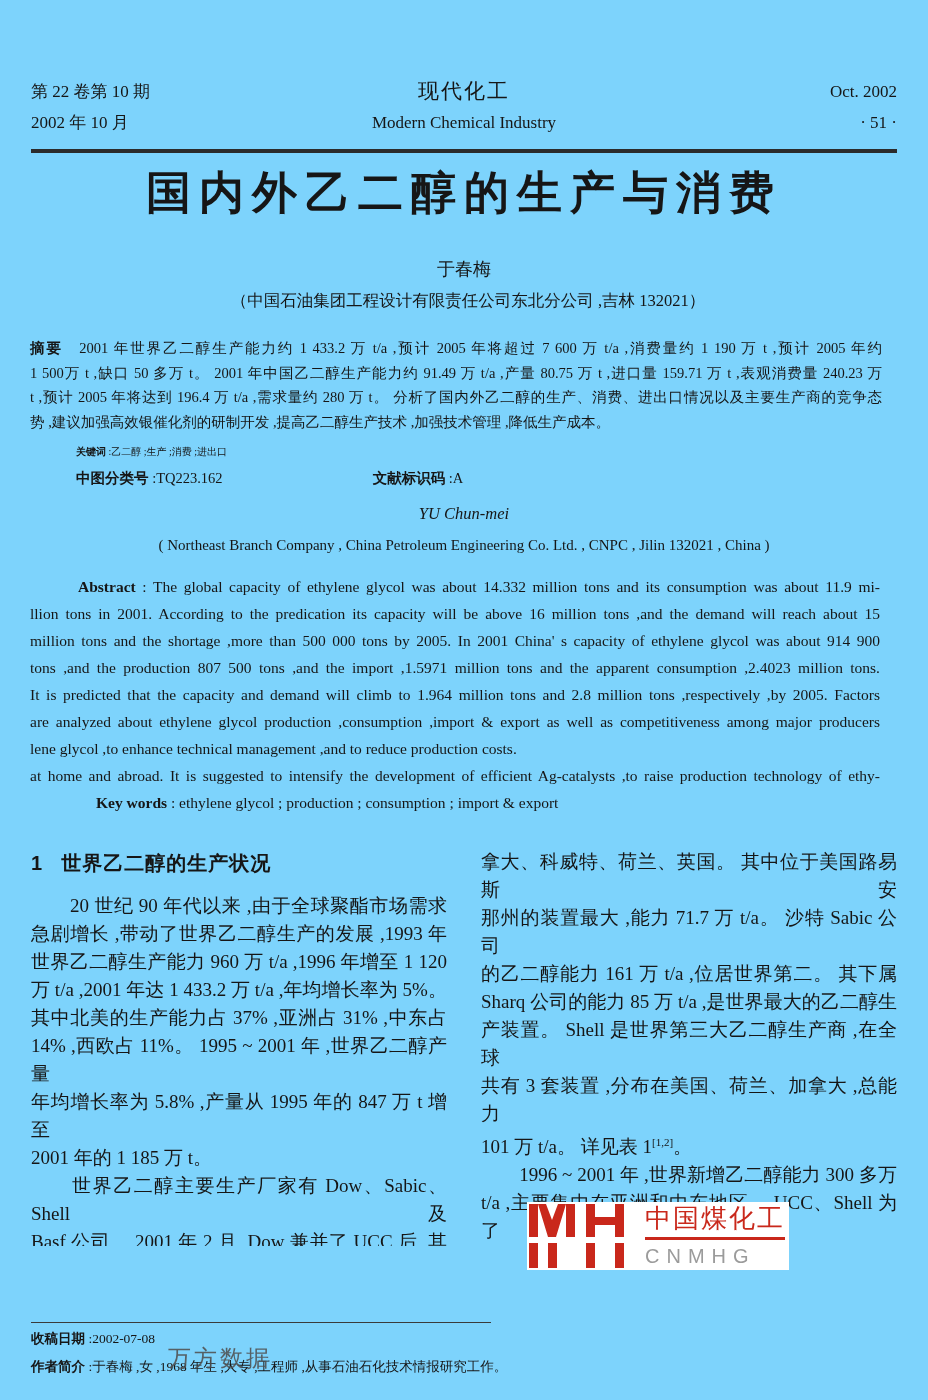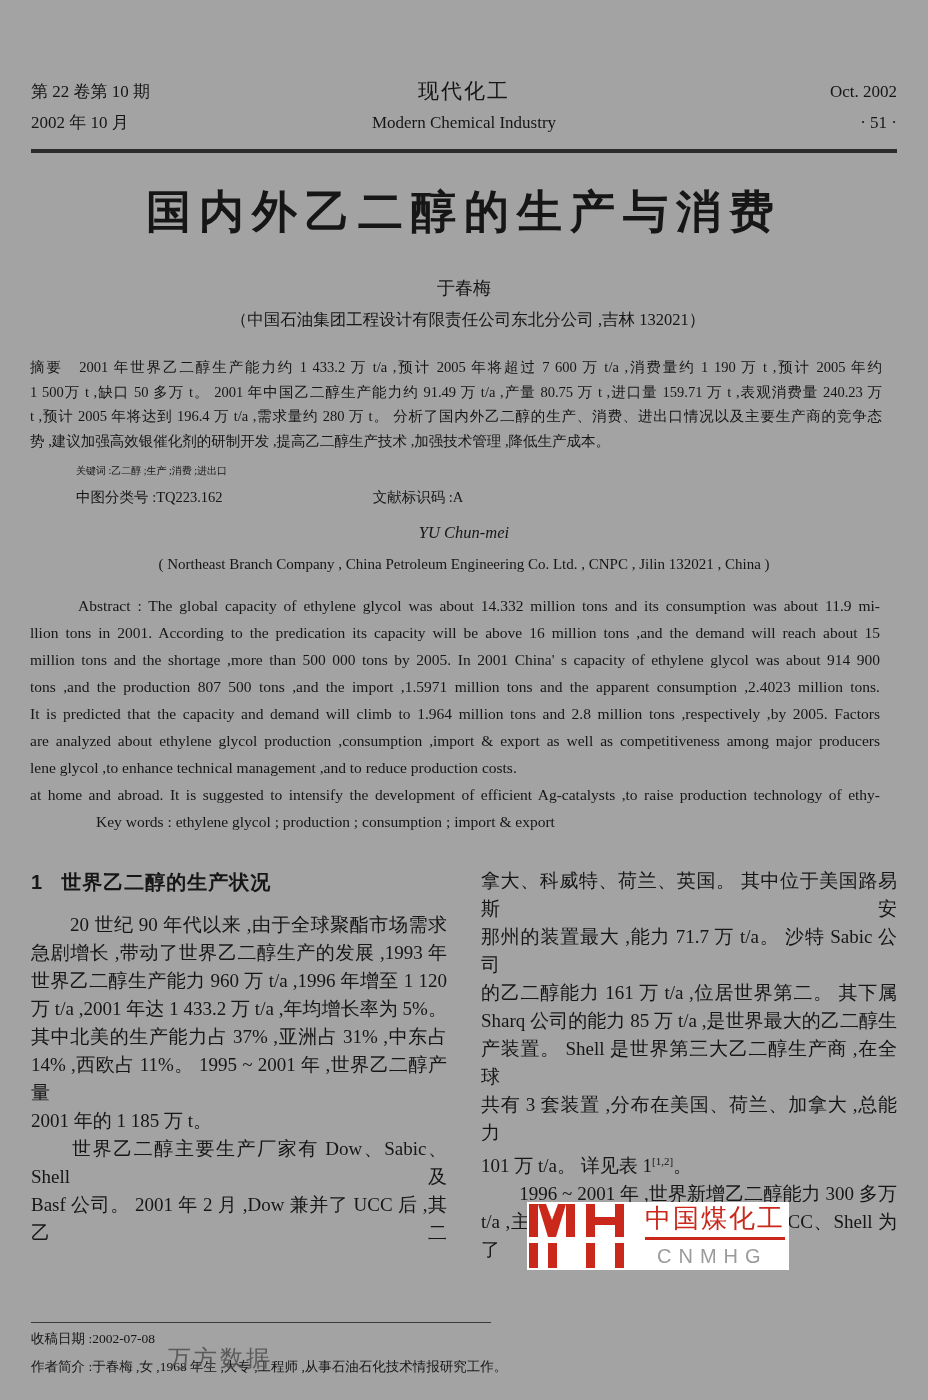--- a/index.html
+++ b/index.html
@@ -1,18 +1,18 @@
 <!DOCTYPE html>
 <html><head>
 <meta charset="utf-8">
 <style>
   html,body { margin:0; padding:0; background:#e8e8e8; }
   .page {
     position:relative; width:928px; height:1400px; margin:0 auto;
-    background:#a3a3a3; color:#161616; overflow:hidden;
+    background:#7dd3fc; color:#161616; overflow:hidden;
     font-family:"Liberation Serif","DejaVu Serif",serif;
   }
   .sans { font-family:"Liberation Sans","DejaVu Sans",sans-serif; }
 
   
   .head { display:flex; padding:76px 31px 0 31px; }
   .head > div { flex:1; }
   .head .c { text-align:center; }
   .head .r { text-align:right; }
   .head-line { line-height:31px; font-size:17px; }
@@ -21,31 +21,31 @@
 
   
   .banner {
     margin:10px 0 0 31px; display:inline-block;
     font-family:"Liberation Sans","DejaVu Sans",sans-serif;
     font-weight:900; font-size:31px; letter-spacing:3px; color:#000;
     text-shadow:-1px -1px 0 #fff,1px -1px 0 #fff,-1px 1px 0 #fff,1px 1px 0 #fff,4px 4px 0 #000;
   }
 
   
-  .title { margin-top:32px; text-align:center; font-size:45px; font-weight:bold; letter-spacing:8px; line-height:54px; }
+  .title { margin-top:13px; text-align:center; font-size:45px; font-weight:bold; letter-spacing:8px; line-height:54px; }
   .author { margin-top:38px; text-align:center; font-size:18px; line-height:22px; }
   .affil  { margin-top:10px; text-align:center; font-size:16.5px; line-height:22px;padding-left:8px; }
 
   
   .abs-cn { margin:24px 46px 0 30px; font-size:14.5px; line-height:24.5px; }
   .abs-en { margin:18px 48px 0 30px; font-size:15.5px; line-height:27px; }
   .bline { text-align:justify; text-align-last:justify; }
   .bline.end { text-align-last:left; }
   .bline.ind { text-indent:48px; }
-  .lbl { font-weight:normal; }
+  .lbl { font-weight:bold; }
   .abs-cn .lbl, .kwline .lbl, .clcline .lbl { font-family:"Liberation Sans","DejaVu Sans",sans-serif; }
   .kwline { margin:5px 46px 0 76px; font-size:10px; line-height:25px; }
   .clcline { margin:2px 46px 0 76px; font-size:14.5px; line-height:25px; }
   .clc-part1 { display:inline-block; width:293px; }
 
   .en-title { margin-top:30px; text-align:center; font-size:20.5px; font-weight:bold; line-height:26px; }
   .en-author { margin-top:13px; text-align:center; font-size:16.5px; font-style:italic; line-height:20px; }
   .en-affil { margin-top:11px; text-align:center; font-size:15px; line-height:20px; }
   .kw-en { margin:0 48px; font-size:15.5px; line-height:27px; text-indent:48px; }
 
@@ -54,21 +54,21 @@
   .col { width:416px; font-size:19px; line-height:28px; }
   .sec-head { font-size:20px; font-weight:bold; line-height:30px; margin-bottom:14px;
               font-family:"Liberation Sans","DejaVu Sans",sans-serif; letter-spacing:1px; }
   .sec-no { margin-right:18px; }
   sup { font-size:11px; }
 
   
   .cnmhg { position:absolute; left:527px; top:1202px; display:flex; align-items:flex-start; background:#fff; padding:2px 4px 2px 2px; }
   .cnmhg-text { margin-left:14px; }
   .cnmhg-cn { font-size:26px; letter-spacing:2px; line-height:30px; padding-bottom:3px; border-bottom:3px solid; }
-  .cnmhg-code { font-family:"Liberation Sans","DejaVu Sans",sans-serif; font-size:20px; letter-spacing:7px; line-height:24px; margin-top:4px;margin-left:12px; }
+  .cnmhg-code { font-family:"Liberation Sans","DejaVu Sans",sans-serif; font-size:20px; letter-spacing:7px; line-height:24px; margin-top:4px; }
 
   
   .foot { position:absolute; left:31px; top:1322px; width:866px; }
   .foot-rule { width:460px; border-top:1.7px solid #3a3a3a; }
   .foot-line { font-size:13.5px; line-height:24px; margin-top:4px; }
   .foot-line .lbl { font-family:"Liberation Sans","DejaVu Sans",sans-serif; }
   .wanfang { position:absolute; left:168px; top:1343px; font-size:23px; letter-spacing:3px;
              color:rgba(80,80,80,.88); font-family:"Liberation Sans","DejaVu Sans",sans-serif; }
 </style>
 </head>
@@ -143,20 +143,21 @@
         <span class="sec-no">1</span><span>世界乙二醇的生产状况</span>
       </div>
       <div>
 
       <div class="bline"><span>　　20 世纪 90 年代以来 ,由于全球聚酯市场需求</span></div>
           <div class="bline"><span>急剧增长 ,带动了世界乙二醇生产的发展 ,1993 年</span></div>
           <div class="bline"><span>世界乙二醇生产能力 960 万 t/a ,1996 年增至 1 120</span></div>
           <div class="bline"><span>万 t/a ,2001 年达 1 433.2 万 t/a ,年均增长率为 5%。</span></div>
           <div class="bline"><span>其中北美的生产能力占 37% ,亚洲占 31% ,中东占</span></div>
           <div class="bline"><span>14% ,西欧占 11%。 1995 ~ 2001 年 ,世界乙二醇产量</span></div>
+          <div class="bline"><span>年均增长率为 5.8% ,产量从 1995 年的 847 万 t 增至</span></div>
           <div class="bline end"><span>2001 年的 1 185 万 t。</span></div>
           <div class="bline"><span>　　世界乙二醇主要生产厂家有 Dow、Sabic、Shell 及</span></div>
           <div class="bline"><span>Basf 公司。 2001 年 2 月 ,Dow 兼并了 UCC 后 ,其乙二</span></div>
         </div>
     </div>
     <div class="col">
       <div>
 
       <div class="bline"><span>拿大、科威特、荷兰、英国。 其中位于美国路易斯安</span></div>
           <div class="bline"><span>那州的装置最大 ,能力 71.7 万 t/a。 沙特 Sabic 公司</span></div>

